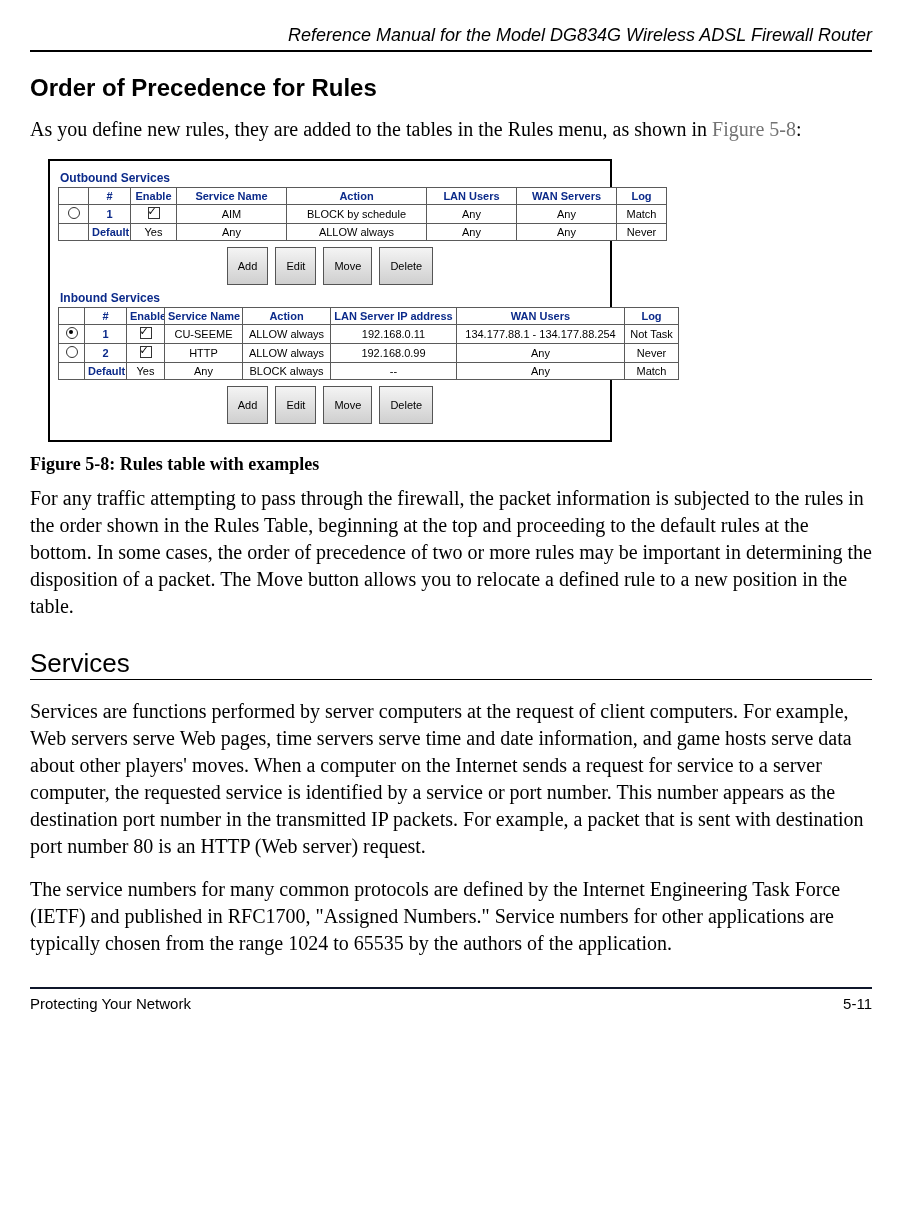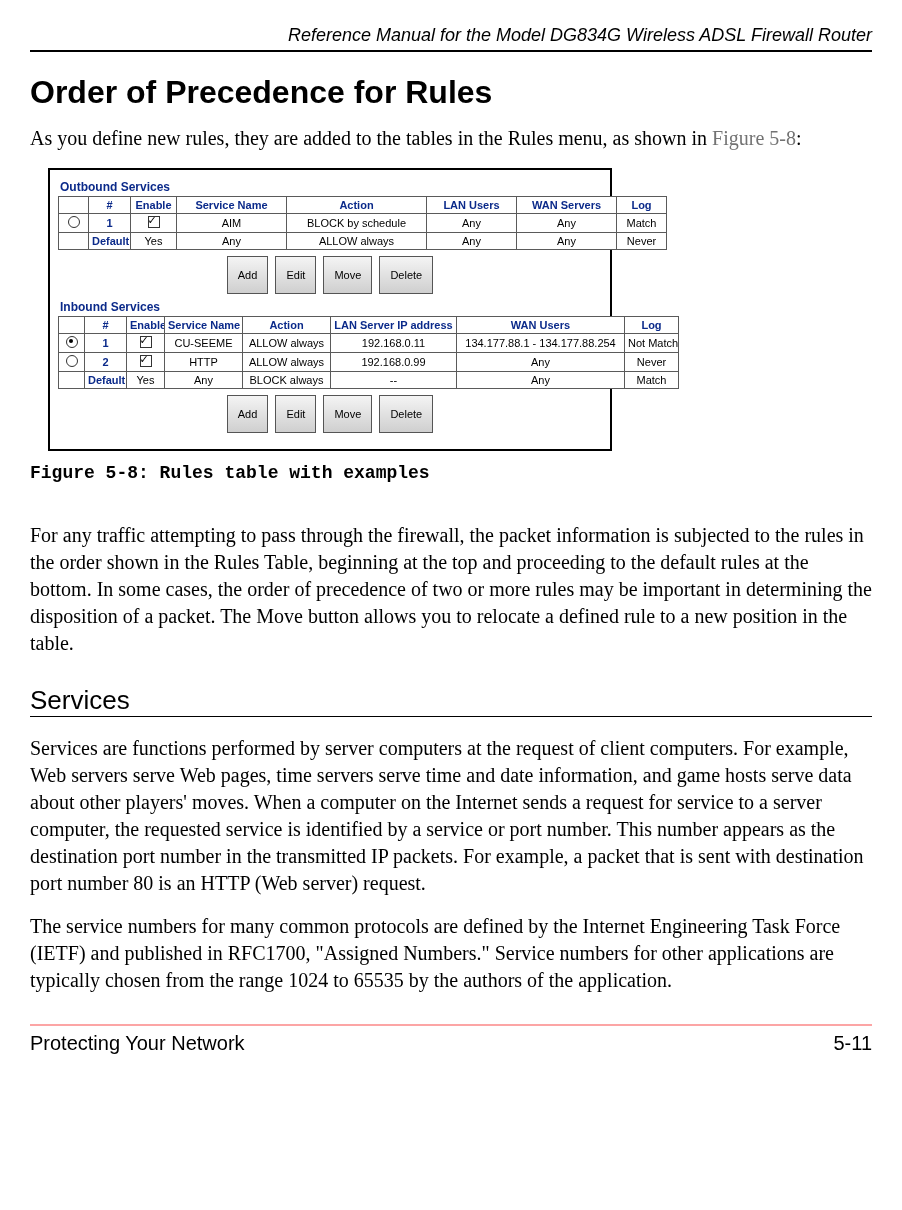--- a/index.html
+++ b/index.html
@@ -17,49 +17,49 @@
     font-style: italic;
     font-family: Arial, Helvetica, sans-serif;
     font-size: 18px;
     border-bottom: 2px solid #000;
     padding-bottom: 4px;
     margin-bottom: 22px;
   }
   h2.subheading {
     font-family: Arial, Helvetica, sans-serif;
     font-weight: bold;
-    font-size: 32px;
+    font-size: 24px;
     margin: 18px 0 14px 0;
   }
   h2.section {
     font-family: Arial, Helvetica, sans-serif;
     font-weight: normal;
     font-size: 26px;
     border-bottom: 1.5px solid #000;
     margin: 28px 0 18px 0;
   }
   p.body {
     line-height: 1.35;
     margin: 10px 0 16px 0;
   }
   .link { color: #737373; }
   .figure-caption {
-    font-family: Liberation Mono, monospace;
+    font-family: Liberation Serif, serif;
     font-weight: bold;
     font-size: 18px;
-    margin: 12px 0 39px 0;
+    margin: 12px 0 10px 0;
   }
   .footer {
     display: flex;
     justify-content: space-between;
-    border-top: 2px solid #fca5a5;
+    border-top: 2px solid #0f172a;
     padding-top: 6px;
     margin-top: 30px;
     font-family: Arial, Helvetica, sans-serif;
-    font-size: 20px;
+    font-size: 15px;
   }
   
   .screenshot {
     border: 2px solid #000;
     width: 564px;
     padding: 6px 8px 10px 8px;
     margin: 6px 0 8px 18px;
     font-family: "MS Sans Serif", Arial, sans-serif;
     font-size: 11px;
     background: #fff;
@@ -193,21 +193,21 @@
       <th>Log</th>
     </tr>
     <tr>
       <td><span class="radio sel"></span></td>
       <td><span class="numlink">1</span></td>
       <td><span class="chk sel"></span></td>
       <td>CU-SEEME</td>
       <td>ALLOW always</td>
       <td>192.168.0.11</td>
       <td>134.177.88.1 - 134.177.88.254</td>
-      <td>Not Match</td>
+      <td>Not Task</td>
     </tr>
     <tr>
       <td><span class="radio"></span></td>
       <td><span class="numlink">2</span></td>
       <td><span class="chk sel"></span></td>
       <td>HTTP</td>
       <td>ALLOW always</td>
       <td>192.168.0.99</td>
       <td>Any</td>
       <td>Never</td>

